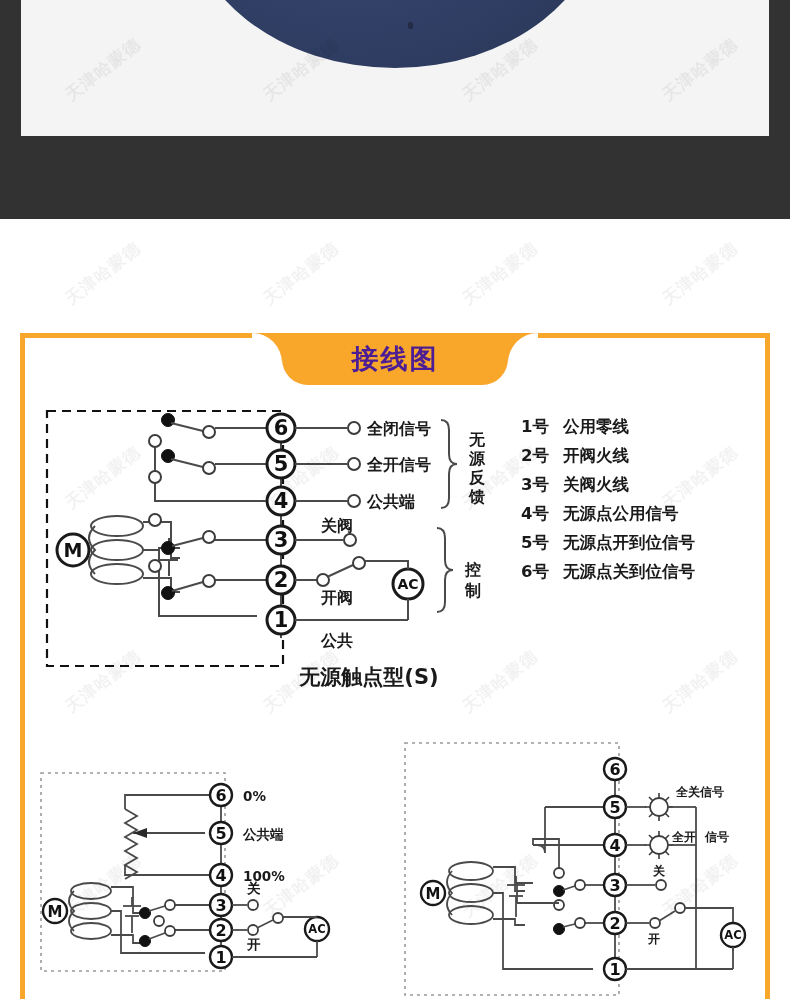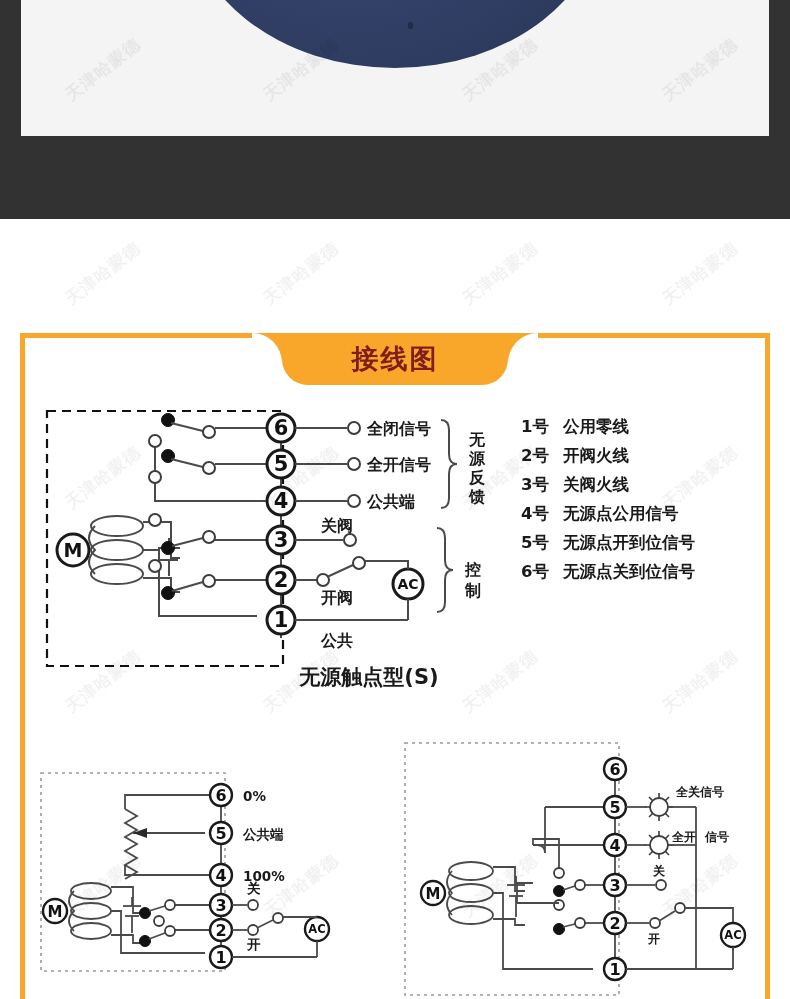--- a/index.html
+++ b/index.html
@@ -80,21 +80,21 @@
     background: #f9a72b;
     border-bottom-left-radius: 26px;
     border-bottom-right-radius: 26px;
     display: flex;
     align-items: center;
     justify-content: center;
   }
   .title-tab .tab-text {
     font-size: 27px;
     font-weight: bold;
-    color: #7f1d1d;
+    color: #4c1d95;
     letter-spacing: 2px;
     line-height: 1;
     padding-bottom: 2px;
   }
   
   .tab-shoulder {
     position: absolute;
     top: -5px;
     width: 30px; height: 30px;
     background: #f9a72b;

